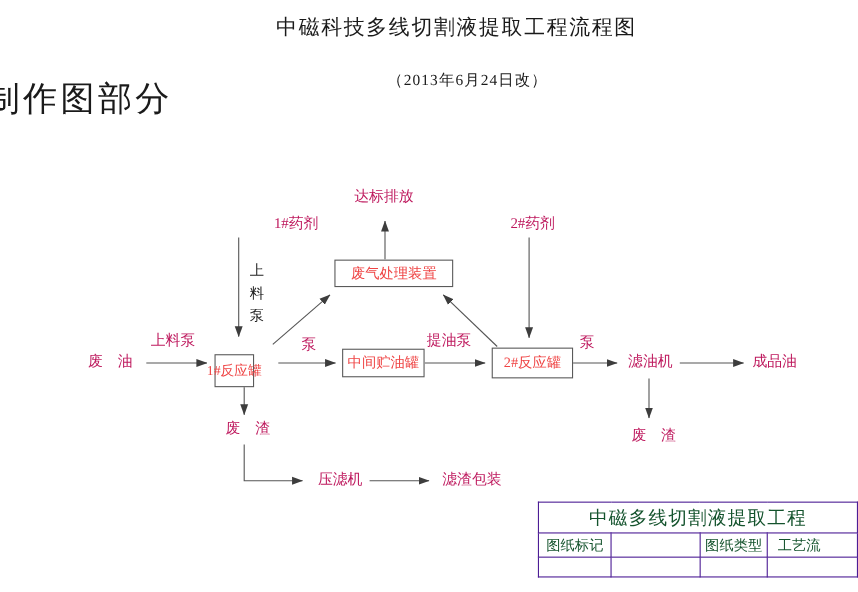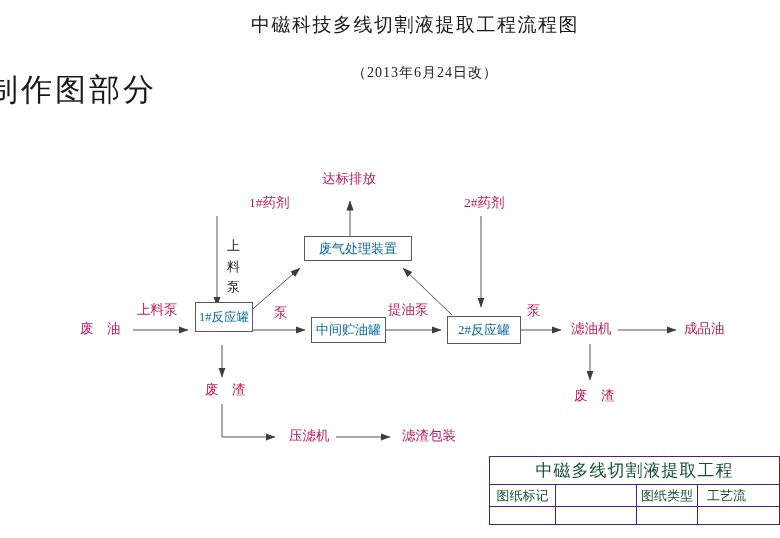--- a/index.html
+++ b/index.html
@@ -15,21 +15,21 @@
              letter-spacing:3px;color:#1a1a1a;white-space:nowrap;}
 
   svg#lines{position:absolute;left:0;top:0;}
 
   .lbl{position:absolute;font-size:13.5px;white-space:pre;color:#be185d;line-height:1.1;}
   .vlbl{position:absolute;font-size:13px;width:15px;word-break:break-all;
         line-height:20.5px;color:#222;text-align:center;}
 
   .box{position:absolute;border:1px solid #5a5a5a;background:#fff;
        display:flex;align-items:center;justify-content:center;
-       font-size:13px;color:#0369a1;white-space:nowrap;box-sizing:border-box;}
+       font-size:13px;color:#ef4444;white-space:nowrap;box-sizing:border-box;}
 
   .tblock{position:absolute;left:489px;top:456px;border-collapse:collapse;
           table-layout:fixed;background:#fff;}
   .tblock td{border:1px solid #4c1d95;font-size:13px;text-align:center;
              padding:0;color:#14532d;overflow:hidden;white-space:nowrap;}
   .tblock td.hdr{font-size:17px;letter-spacing:1px;}
   .tblock td.valright{text-align:left;padding-left:9px;}
 </style>
 </head>
 <body>
@@ -60,21 +60,21 @@
       <line x1="222" y1="345" x2="222" y2="377"></line>
       <line x1="590" y1="344" x2="590" y2="380"></line>
       <polyline points="222,404 222,437 275,437"></polyline>
       <line x1="336" y1="437" x2="390" y2="437"></line>
     </g>
   </svg>
 
   <div class="box" style="left:304px;top:236px;width:108px;height:25px;">
     <span>废气处理装置</span>
   </div>
-  <div class="box" style="left:195px;top:302px;width:58px;height:30px;font-size:12.5px;">
+  <div class="box" style="left:195px;top:322px;width:36px;height:30px;font-size:12.5px;">
     <span>1#反应罐</span>
   </div>
   <div class="box" style="left:311px;top:317px;width:75px;height:26px;">
     <span>中间贮油罐</span>
   </div>
   <div class="box" style="left:447px;top:316px;width:74px;height:28px;">
     <span>2#反应罐</span>
   </div>
 
   <div class="lbl" style="left:322px;top:172px;">达标排放</div>

